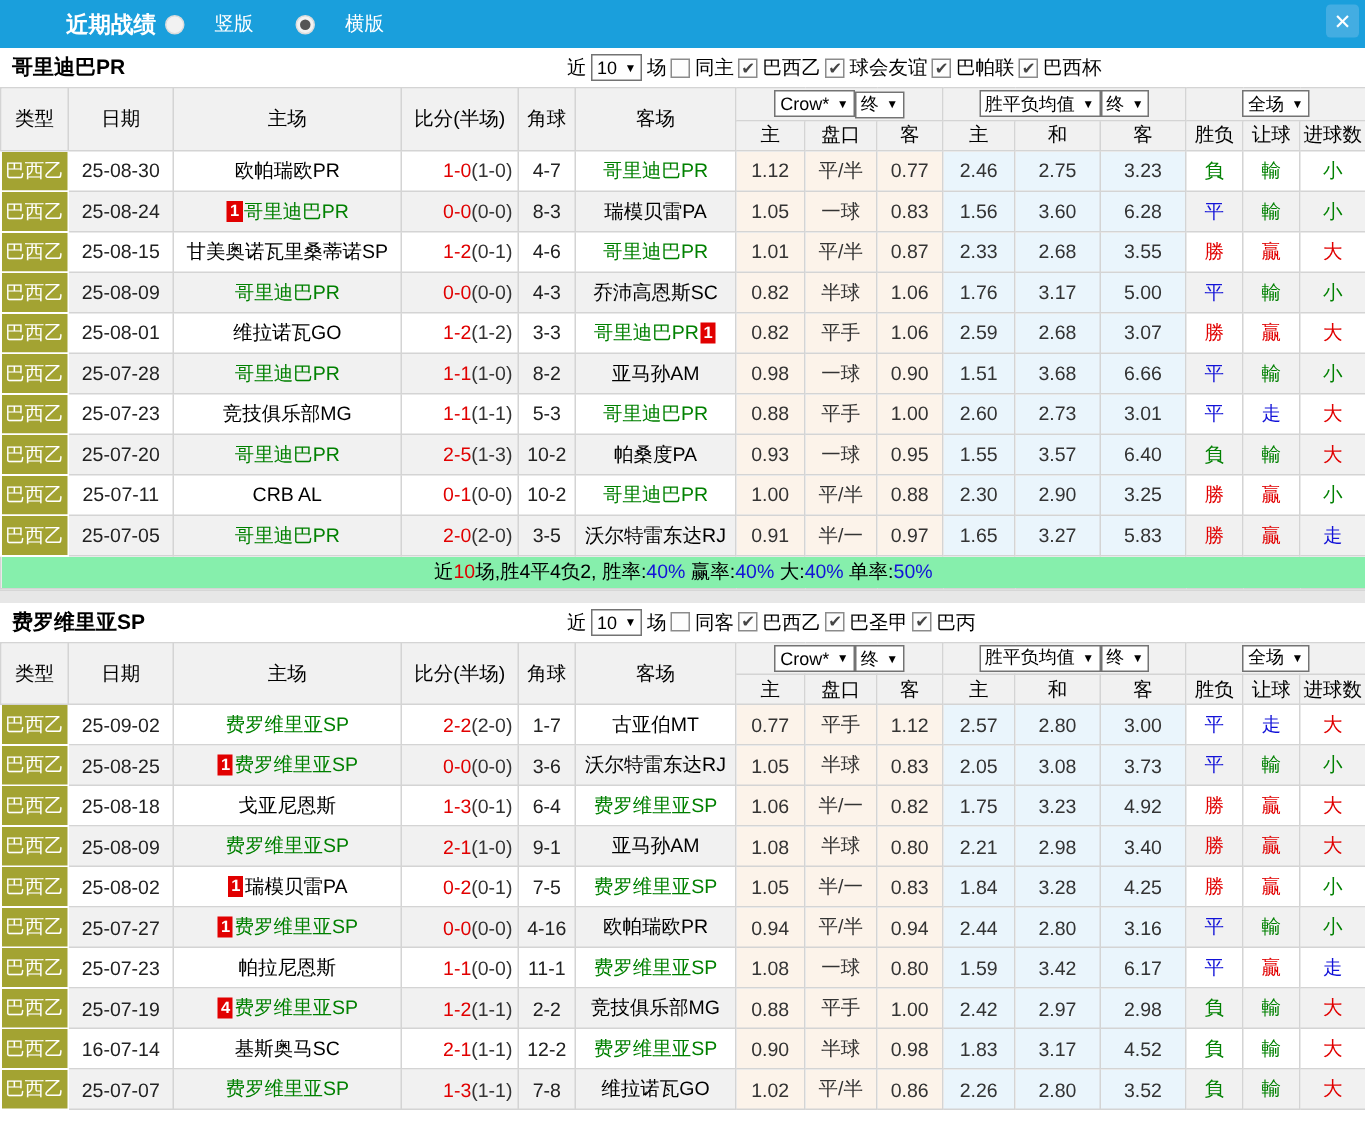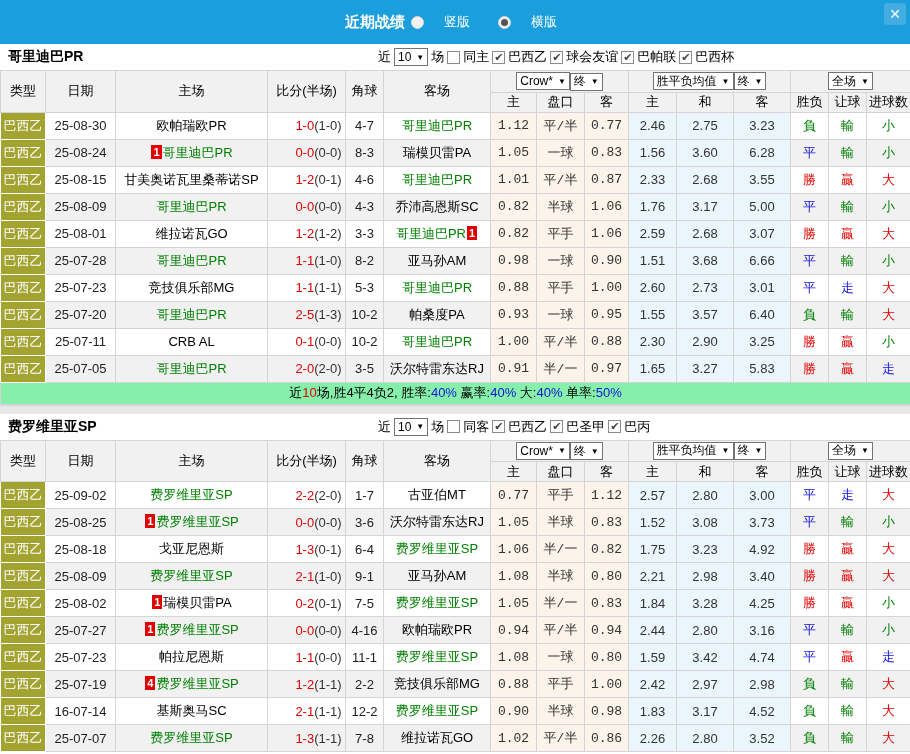--- a/index.html
+++ b/index.html
@@ -7,22 +7,22 @@
     --teamgreen:#008000; --typebg:#a3a332; --border:#d4d4d4;
   }
   *{box-sizing:border-box;}
   html,body{margin:0;padding:0;}
   body{
     width:910px;height:754px;overflow:hidden;background:#fff;
     font-family:"Liberation Sans","DejaVu Sans",sans-serif;font-size:13px;color:#222;
   }
   
   .titlebar{
-    height:44px;background:var(--accent);position:relative;
-    display:flex;align-items:center;justify-content:center;color:#fff;
+    height:32px;background:var(--accent);position:relative;
+    display:flex;align-items:center;color:#fff;padding-left:44px;
   }
   .titlebar .title{font-weight:bold;font-size:15px;margin-right:6px;}
   .radio-group{display:flex;align-items:center;gap:20px;}
   .radio{width:13px;height:13px;border-radius:50%;background:#f2f2f2;display:inline-flex;
     align-items:center;justify-content:center;border:1px solid #dcdcdc;}
   .radio.sel::after{content:"";width:7px;height:7px;border-radius:50%;background:#555;}
   .radio-label{font-size:13px;margin-right:8px;}
   .close-btn{
     position:absolute;right:4px;top:3px;width:22px;height:22px;border-radius:3px;
     background:#43ade2;color:#fff;font-weight:bold;font-size:14px;
@@ -42,21 +42,21 @@
     align-items:center;justify-content:center;font-size:11px;color:#444;cursor:pointer;}
   .cb.checked::after{content:"✔";}
   
   table{border-collapse:collapse;table-layout:fixed;width:910px;}
   th,td{border:1px solid var(--border);text-align:center;padding:0;overflow:hidden;white-space:nowrap;}
   thead th{background:#f1f1f1;font-weight:normal;font-size:13px;height:20px;color:#000;}
   thead .dd-cell{padding:1px 0;}
   tbody td{height:27px;font-size:13px;}
   tbody tr.even td{background:#f1f1f1;}
   tbody tr.odd td{background:#fff;}
-  tbody td.asian{background:#fcf3ea !important;font-family:Liberation Mono, monospace;}
+  tbody td.asian{background:#fcf3ea !important;}
   tbody td.euro{background:#eaf5fc !important;text-align:center;}
   td.type{background:var(--typebg) !important;color:#fff;border-color:#fff;font-size:13px;}
   .tname{color:#000;}
   .tname.green{color:var(--teamgreen);}
   .badge{display:inline-block;background:var(--win);color:#fff;font-size:11px;font-weight:bold;
     padding:0 2px;height:14px;line-height:14px;margin:0 1px;vertical-align:1px;}
   .c-score{color:var(--win);margin-left:24px;}
   .c-half{color:#333;}
   .c-r{color:var(--win);} .c-bl{color:var(--draw);} .c-g{color:var(--lose);}
   .odds{color:#333;}
@@ -433,21 +433,21 @@
           <tr class="even">
             <td class="type">巴西乙</td>
             <td>25-08-25</td>
             <td><span class="badge">1</span><span class="tname green">费罗维里亚SP</span></td>
             <td><span class="c-score">0-0</span><span class="c-half">(0-0)</span></td>
             <td>3-6</td>
             <td><span class="tname">沃尔特雷东达RJ</span></td>
             <td class="asian odds">1.05</td>
             <td class="asian odds">半球</td>
             <td class="asian odds">0.83</td>
-            <td class="euro odds">1.52</td>
+            <td class="euro odds">2.05</td>
             <td class="euro odds">3.08</td>
             <td class="euro odds">3.73</td>
             <td class="c-bl">平</td>
             <td class="c-g">輸</td>
             <td class="c-g">小</td>
           </tr>
           <tr class="odd">
             <td class="type">巴西乙</td>
             <td>25-08-18</td>
             <td><span class="tname">戈亚尼恩斯</span></td>
@@ -520,21 +520,21 @@
             <td>25-07-23</td>
             <td><span class="tname">帕拉尼恩斯</span></td>
             <td><span class="c-score">1-1</span><span class="c-half">(0-0)</span></td>
             <td>11-1</td>
             <td><span class="tname green">费罗维里亚SP</span></td>
             <td class="asian odds">1.08</td>
             <td class="asian odds">一球</td>
             <td class="asian odds">0.80</td>
             <td class="euro odds">1.59</td>
             <td class="euro odds">3.42</td>
-            <td class="euro odds">4.74</td>
+            <td class="euro odds">6.17</td>
             <td class="c-bl">平</td>
             <td class="c-r">贏</td>
             <td class="c-bl">走</td>
           </tr>
           <tr class="even">
             <td class="type">巴西乙</td>
             <td>25-07-19</td>
             <td><span class="badge">4</span><span class="tname green">费罗维里亚SP</span></td>
             <td><span class="c-score">1-2</span><span class="c-half">(1-1)</span></td>
             <td>2-2</td>

